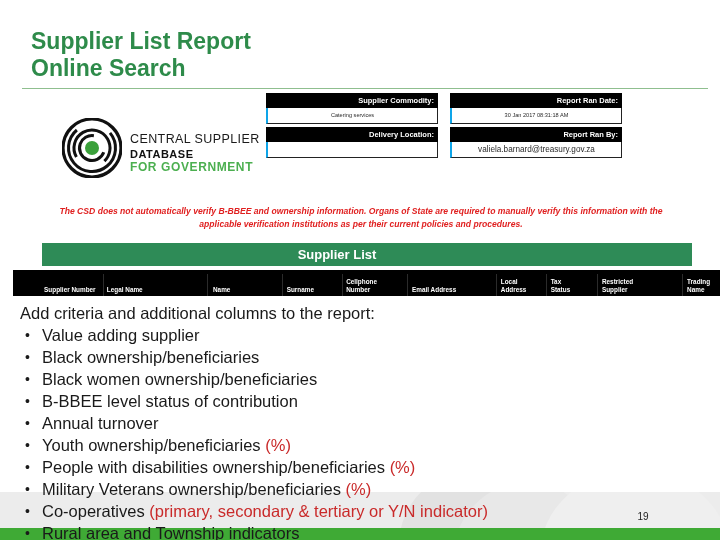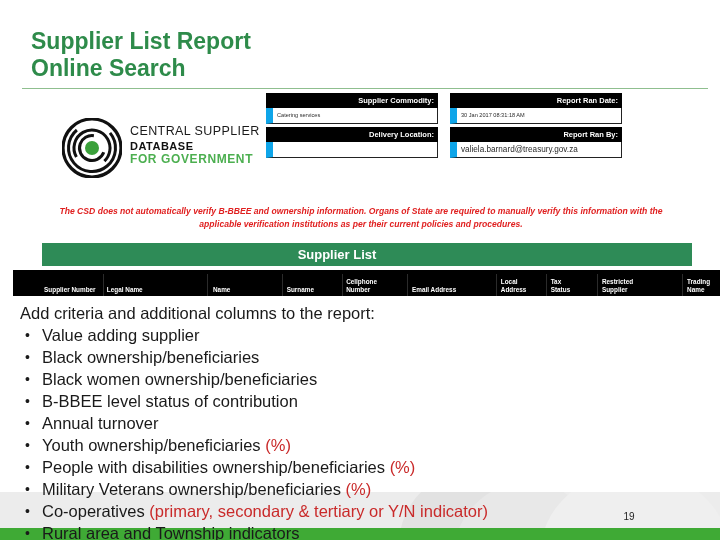--- a/index.html
+++ b/index.html
@@ -98,20 +98,21 @@
     left: 68px;
     top: 6px;
     width: 140px;
   }
   #logo-l1 {
     font-size: 12.5px;
     letter-spacing: 0.4px;
     color: #1a1a1a;
     line-height: 14px;
     white-space: nowrap;
+    margin-top: 8px;
   }
   #logo-l2 {
     font-size: 11px;
     font-weight: bold;
     letter-spacing: 0.5px;
     color: #111111;
     line-height: 16px;
     white-space: nowrap;
   }
   #logo-l3 {
@@ -146,25 +147,25 @@
     height: 9px;
     line-height: 9px;
     box-sizing: content-box;
     white-space: nowrap;
     overflow: hidden;
   }
   .meta-val {
     background: #ffffff;
     color: #2a2a2a;
     font-size: 5.6px;
-    text-align: left;
+    text-align: center;
     padding: 3px 4px 3px 4px;
     height: 9px;
     line-height: 9px;
-    border-left: 7px solid #0ea5e9;
+    border-left: 2px solid #0ea5e9;
     border-right: 1px solid #222;
     border-bottom: 1px solid #222;
     box-sizing: content-box;
     white-space: nowrap;
     overflow: hidden;
   }
   .meta-val.big { font-size: 8.2px; }
   .meta-gap { height: 3px; }
 
   
@@ -256,21 +257,21 @@
     position: absolute;
     left: 5px;
     top: 0;
     font-size: 14px;
   }
   .red { color: #c92a2a; }
 
   
   #page-number {
     position: absolute;
-    left: 614px;
+    left: 628px;
     top: 511px;
     width: 30px;
     text-align: center;
     font-size: 10px;
     color: #222222;
   }
 </style>
 </head>
 <body>
 

